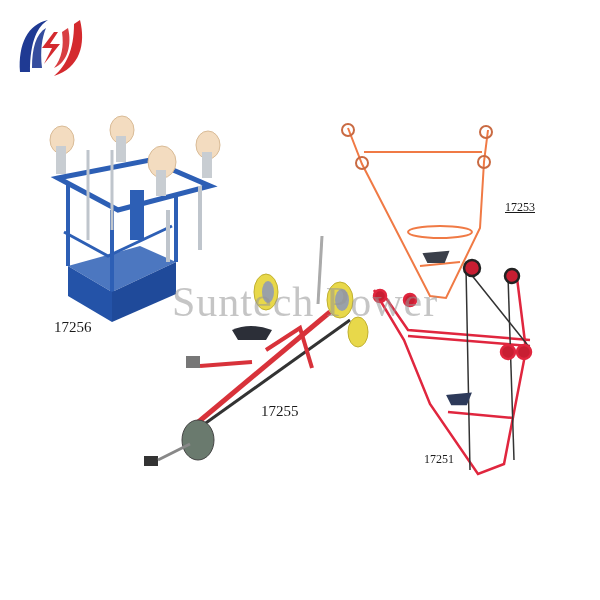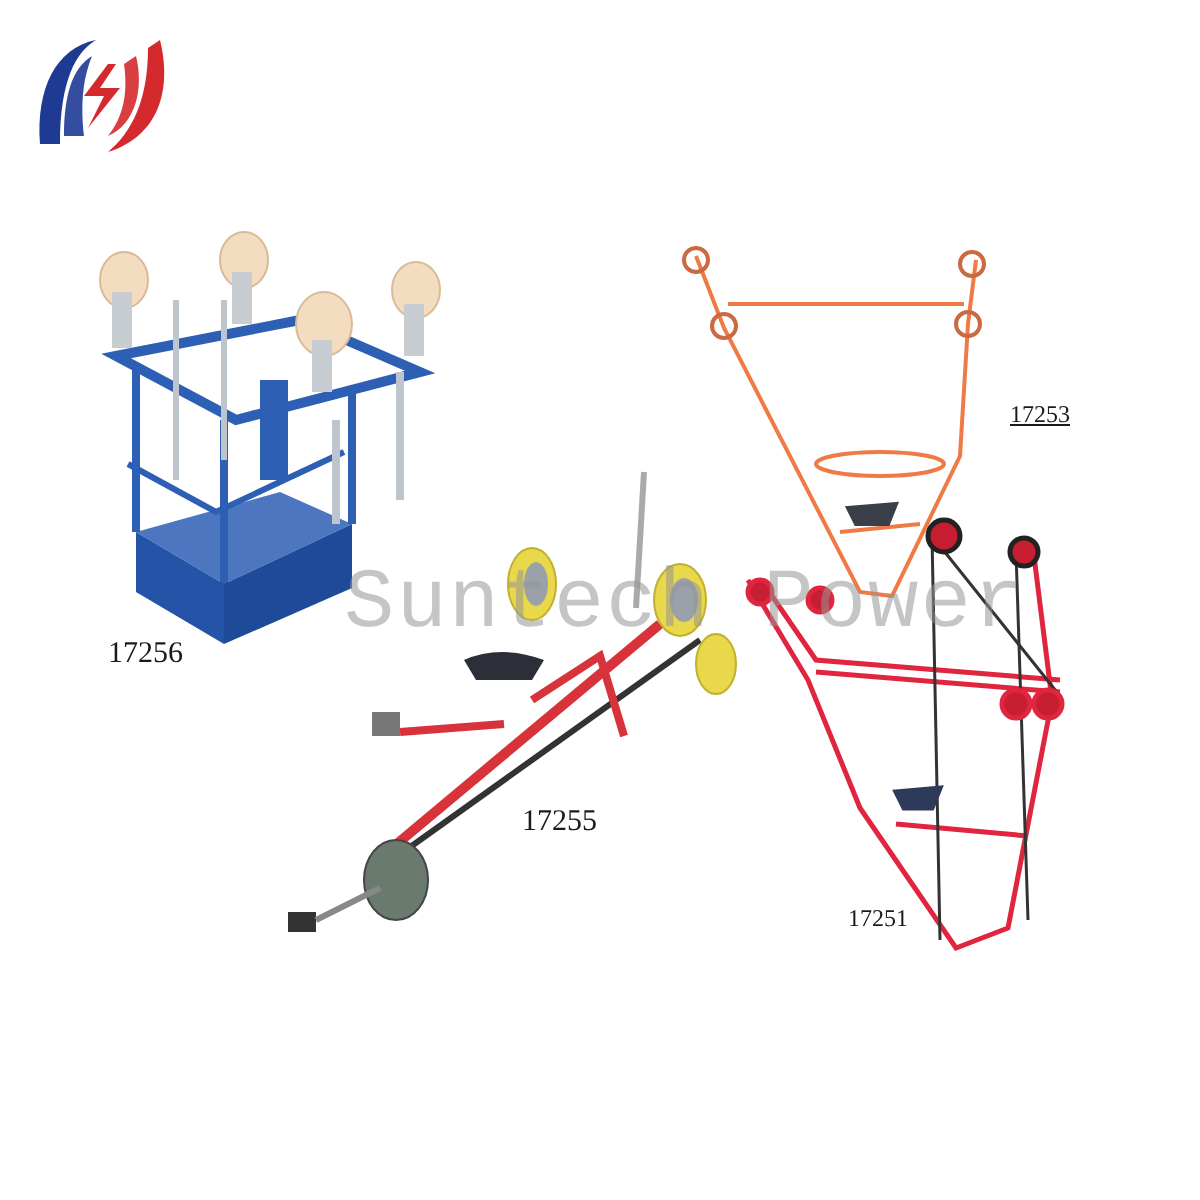--- a/index.html
+++ b/index.html
@@ -8,21 +8,21 @@
   .layer { position: absolute; left: 0; top: 0; width: 600px; height: 600px; }
   .logo { position: absolute; left: 14px; top: 14px; width: 72px; height: 68px; }
   .label { position: absolute; font-family: "Liberation Serif", "DejaVu Serif", serif;
            color: #1a1a1a; line-height: 1; white-space: nowrap; }
   .label-17256 { left: 54px; top: 320px; font-size: 15px; }
   .label-17253 { left: 505px; top: 201px; font-size: 12px; text-decoration: underline; }
   .label-17255 { left: 261px; top: 404px; font-size: 15px; }
   .label-17251 { left: 424px; top: 453px; font-size: 12px; }
   .watermark { position: absolute; left: 172px; top: 278px; font-size: 42px;
                color: rgba(150,150,150,0.55); letter-spacing: 1px;
-               font-family: Liberation Mono, monospace; white-space: nowrap;
+               font-family: Liberation Serif, serif; white-space: nowrap;
                pointer-events: none; }
 </style>
 </head>
 <body>
 
 <svg class="logo" viewBox="0 0 72 68">
   <path d="M6 58 C4 30 14 10 34 6 C24 12 16 26 16 58 Z" fill="#1f3a93"></path>
   <path d="M18 54 C18 34 22 20 32 14 C28 24 26 36 28 54 Z" fill="#1f3a93" opacity="0.9"></path>
   <path d="M66 6 C72 30 66 54 40 62 C52 52 60 36 60 10 Z" fill="#d42a2e"></path>
   <path d="M54 14 C58 30 54 48 40 54 C48 44 50 32 48 18 Z" fill="#d42a2e" opacity="0.9"></path>

